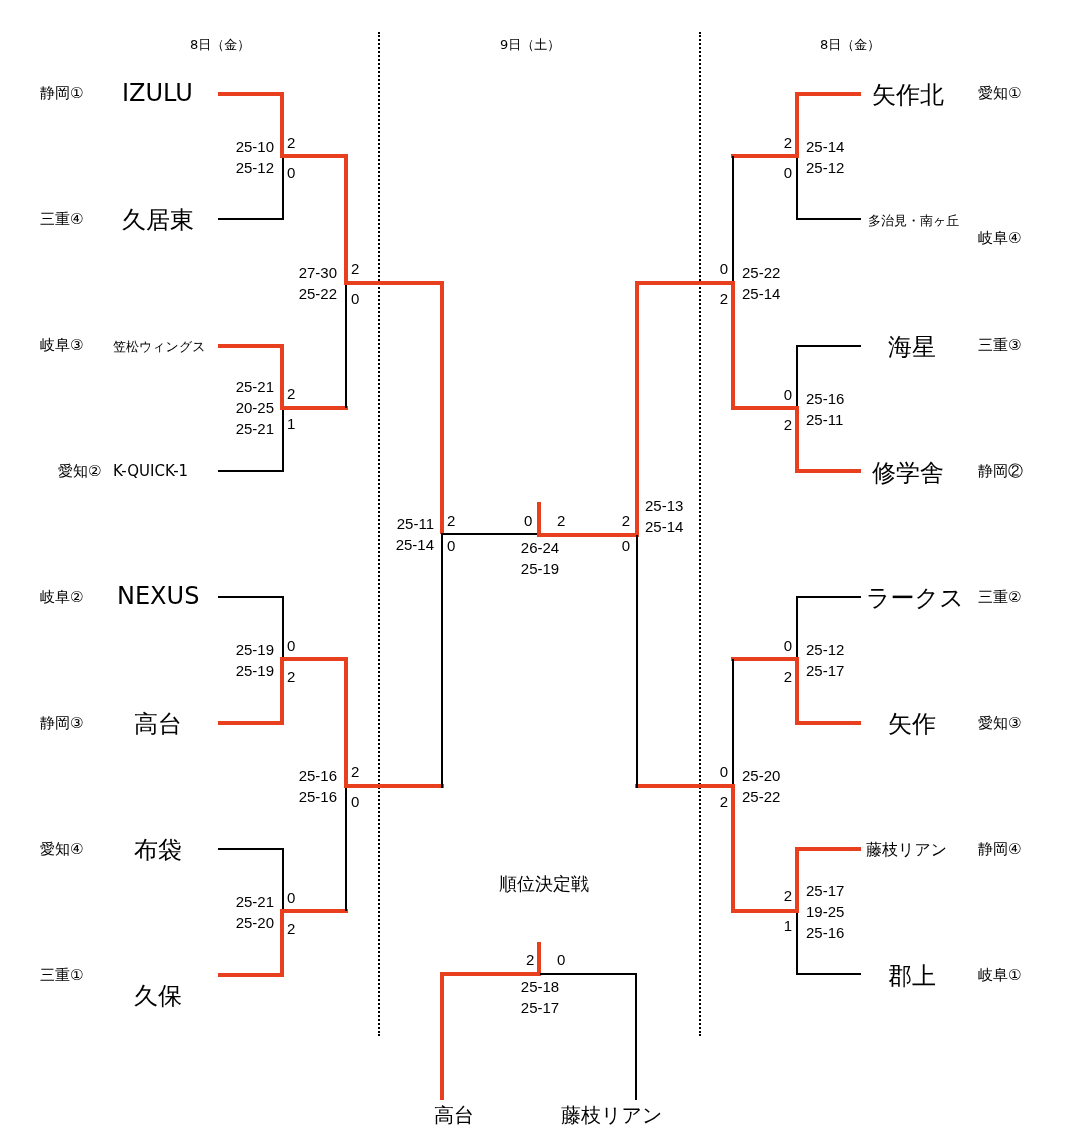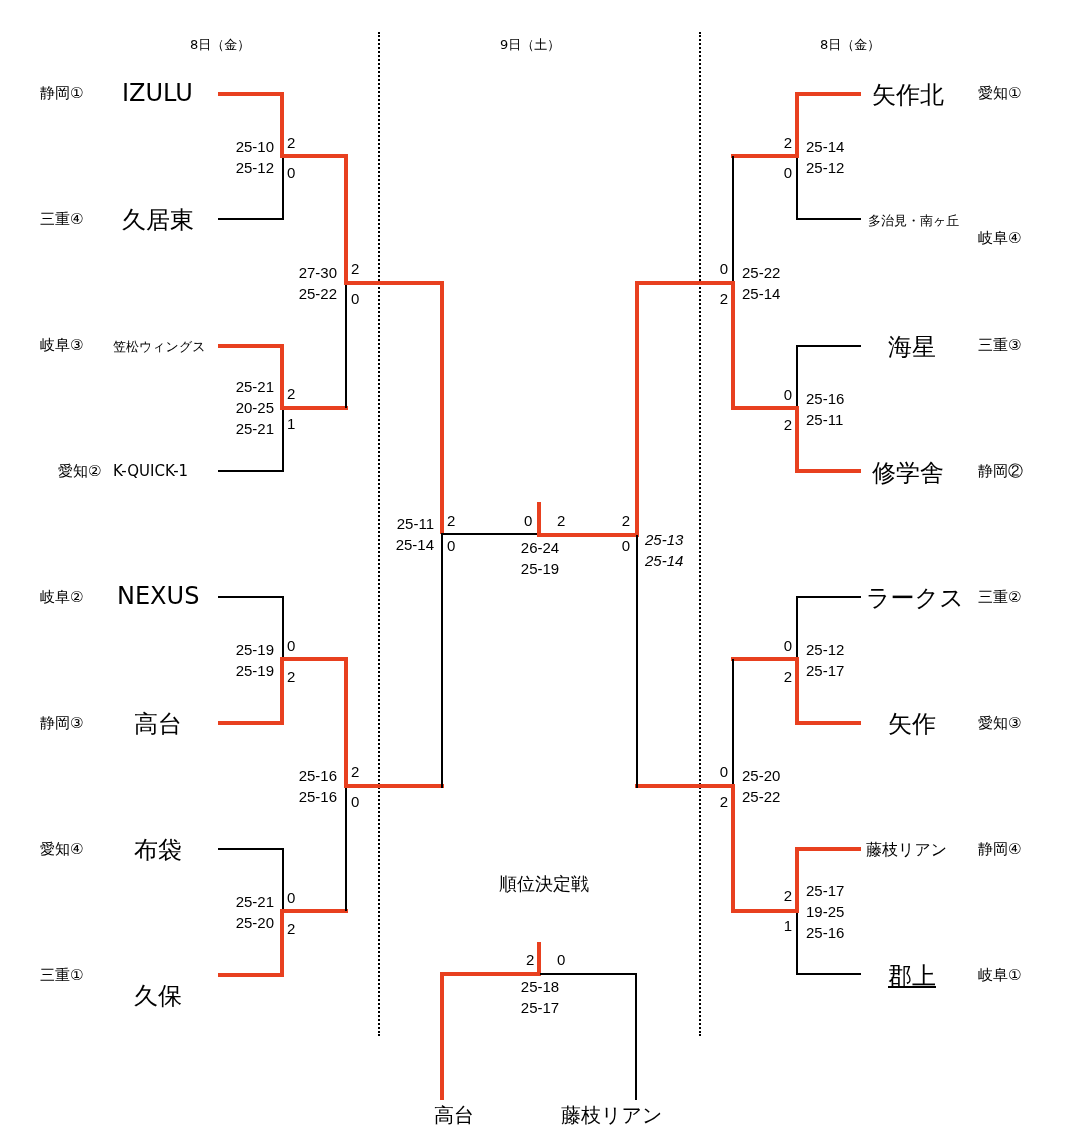--- a/index.html
+++ b/index.html
@@ -168,21 +168,21 @@
 
   <div class="abs team-lg" style="left:866px;top:582px;">ラークス</div>
   <div class="abs pref" style="left:978px;top:588px;">三重②</div>
 
   <div class="abs team-lg" style="left:888px;top:708px;">矢作</div>
   <div class="abs pref" style="left:978px;top:714px;">愛知③</div>
 
   <div class="abs pref" style="left:866px;top:840px;font-size:16px;">藤枝リアン</div>
   <div class="abs pref" style="left:978px;top:840px;">静岡④</div>
 
-  <div class="abs team-lg" style="left:888px;top:960px;text-decoration:underline;">郡上</div>
+  <div class="abs team-lg" style="left:888px;top:960px;">郡上</div>
   <div class="abs pref" style="left:978px;top:966px;">岐阜①</div>
 
   <div class="rd" style="left: 795px; top: 92px; width: 66px; height: 4px; background: rgb(232, 64, 31);"></div>
   <div class="rd" style="left: 795px; top: 92px; width: 4px; height: 66px; background: rgb(232, 64, 31);"></div>
   <div class="ln" style="left:796px;top:218px;width:65px;height:2px;"></div>
   <div class="ln" style="left:796px;top:156px;width:2px;height:64px;"></div>
   <div class="rd" style="left: 731px; top: 154px; width: 68px; height: 4px; background: rgb(232, 64, 31);"></div>
 
   <div class="ln" style="left:796px;top:345px;width:65px;height:2px;"></div>
   <div class="ln" style="left:796px;top:345px;width:2px;height:64px;"></div>
@@ -229,21 +229,21 @@
 
   <div class="abs sets r" style="left:770px;top:386px;width:22px;">0</div>
   <div class="abs sets r" style="left:770px;top:416px;width:22px;">2</div>
   <div class="abs score" style="left:806px;top:388px;">
     <div>25-16</div>
       <div>25-11</div>
   </div>
 
   <div class="abs sets r" style="left:608px;top:512px;width:22px;">2</div>
   <div class="abs sets r" style="left:608px;top:537px;width:22px;">0</div>
-  <div class="abs score" style="left:645px;top:529px;font-style:italic;">
+  <div class="abs score" style="left:645px;top:495px;">
     <div>25-13</div>
       <div>25-14</div>
   </div>
 
   <div class="abs sets r" style="left:770px;top:637px;width:22px;">0</div>
   <div class="abs sets r" style="left:770px;top:668px;width:22px;">2</div>
   <div class="abs score" style="left:806px;top:639px;">
     <div>25-12</div>
       <div>25-17</div>
   </div>

